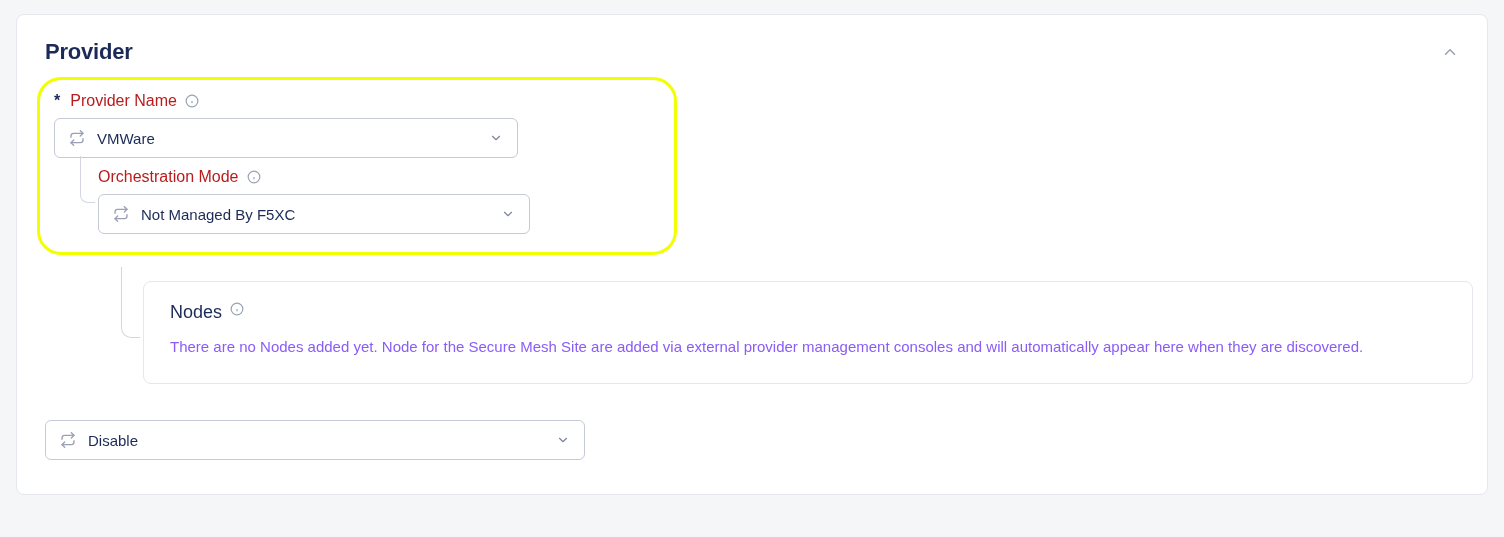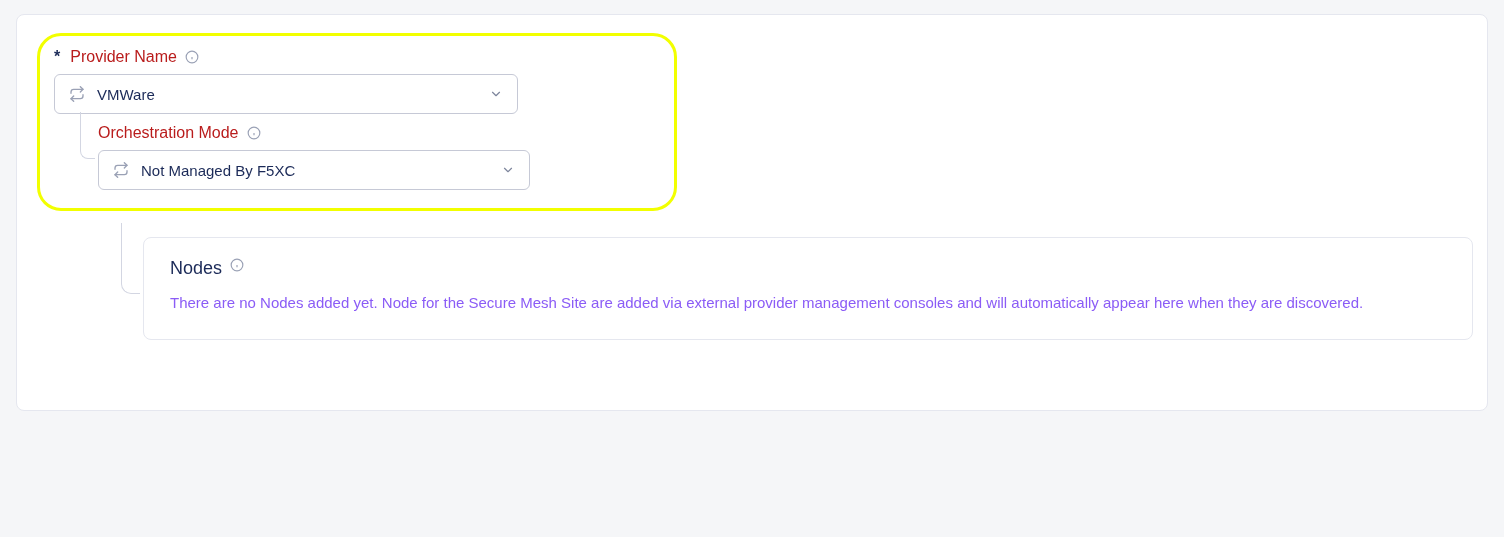--- a/index.html
+++ b/index.html
@@ -173,20 +173,28 @@
   }
   .ha-select { width: 540px; }
 
   svg { display: block; }
 </style>
 </head>
 <body>
 
 <div class="card">
 
+  <div class="card-header">
+    <h2 class="card-title">Provider</h2>
+    <span class="collapse-chevron">
+      <svg width="18" height="18" viewBox="0 0 24 24" fill="none" stroke="currentColor" stroke-width="2" stroke-linecap="round" stroke-linejoin="round">
+          <polyline points="18 15 12 9 6 15"></polyline>
+        </svg>
+    </span>
+  </div>
 
   <div class="highlight-box">
 
     <div class="field-label-row">
       <span class="required-star">*</span>
       <span class="field-label">Provider Name</span>
       <span class="info-icon">
         <svg width="14" height="14" viewBox="0 0 24 24" fill="none" stroke="currentColor" stroke-width="2">
             <circle cx="12" cy="12" r="10"></circle>
             <line x1="12" y1="16" x2="12" y2="12"></line>
@@ -257,15 +265,33 @@
               <line x1="12" y1="16" x2="12" y2="12"></line>
               <line x1="12" y1="8" x2="12.01" y2="8"></line>
             </svg>
         </span>
       </div>
       <p class="nodes-desc">There are no Nodes added yet. Node for the Secure Mesh Site are added via external provider management consoles and will automatically appear here when they are discovered.</p>
     </div>
   </div>
 
   <div class="ha-block">
+    <div class="select-box ha-select">
+      <div class="select-left">
+        <span class="switch-icon">
+          <svg width="16" height="16" viewBox="0 0 24 24" fill="none" stroke="currentColor" stroke-width="2" stroke-linecap="round" stroke-linejoin="round">
+              <polyline points="17 1 21 5 17 9"></polyline>
+              <path d="M3 11V9a4 4 0 0 1 4-4h14"></path>
+              <polyline points="7 23 3 19 7 15"></polyline>
+              <path d="M21 13v2a4 4 0 0 1-4 4H3"></path>
+            </svg>
+        </span>
+        <span class="select-value">Disable</span>
+      </div>
+      <span class="chev-down">
+        <svg width="14" height="14" viewBox="0 0 24 24" fill="none" stroke="currentColor" stroke-width="2" stroke-linecap="round" stroke-linejoin="round">
+            <polyline points="6 9 12 15 18 9"></polyline>
+          </svg>
+      </span>
+    </div>
   </div>
 
 </div>
 
 </body></html>

